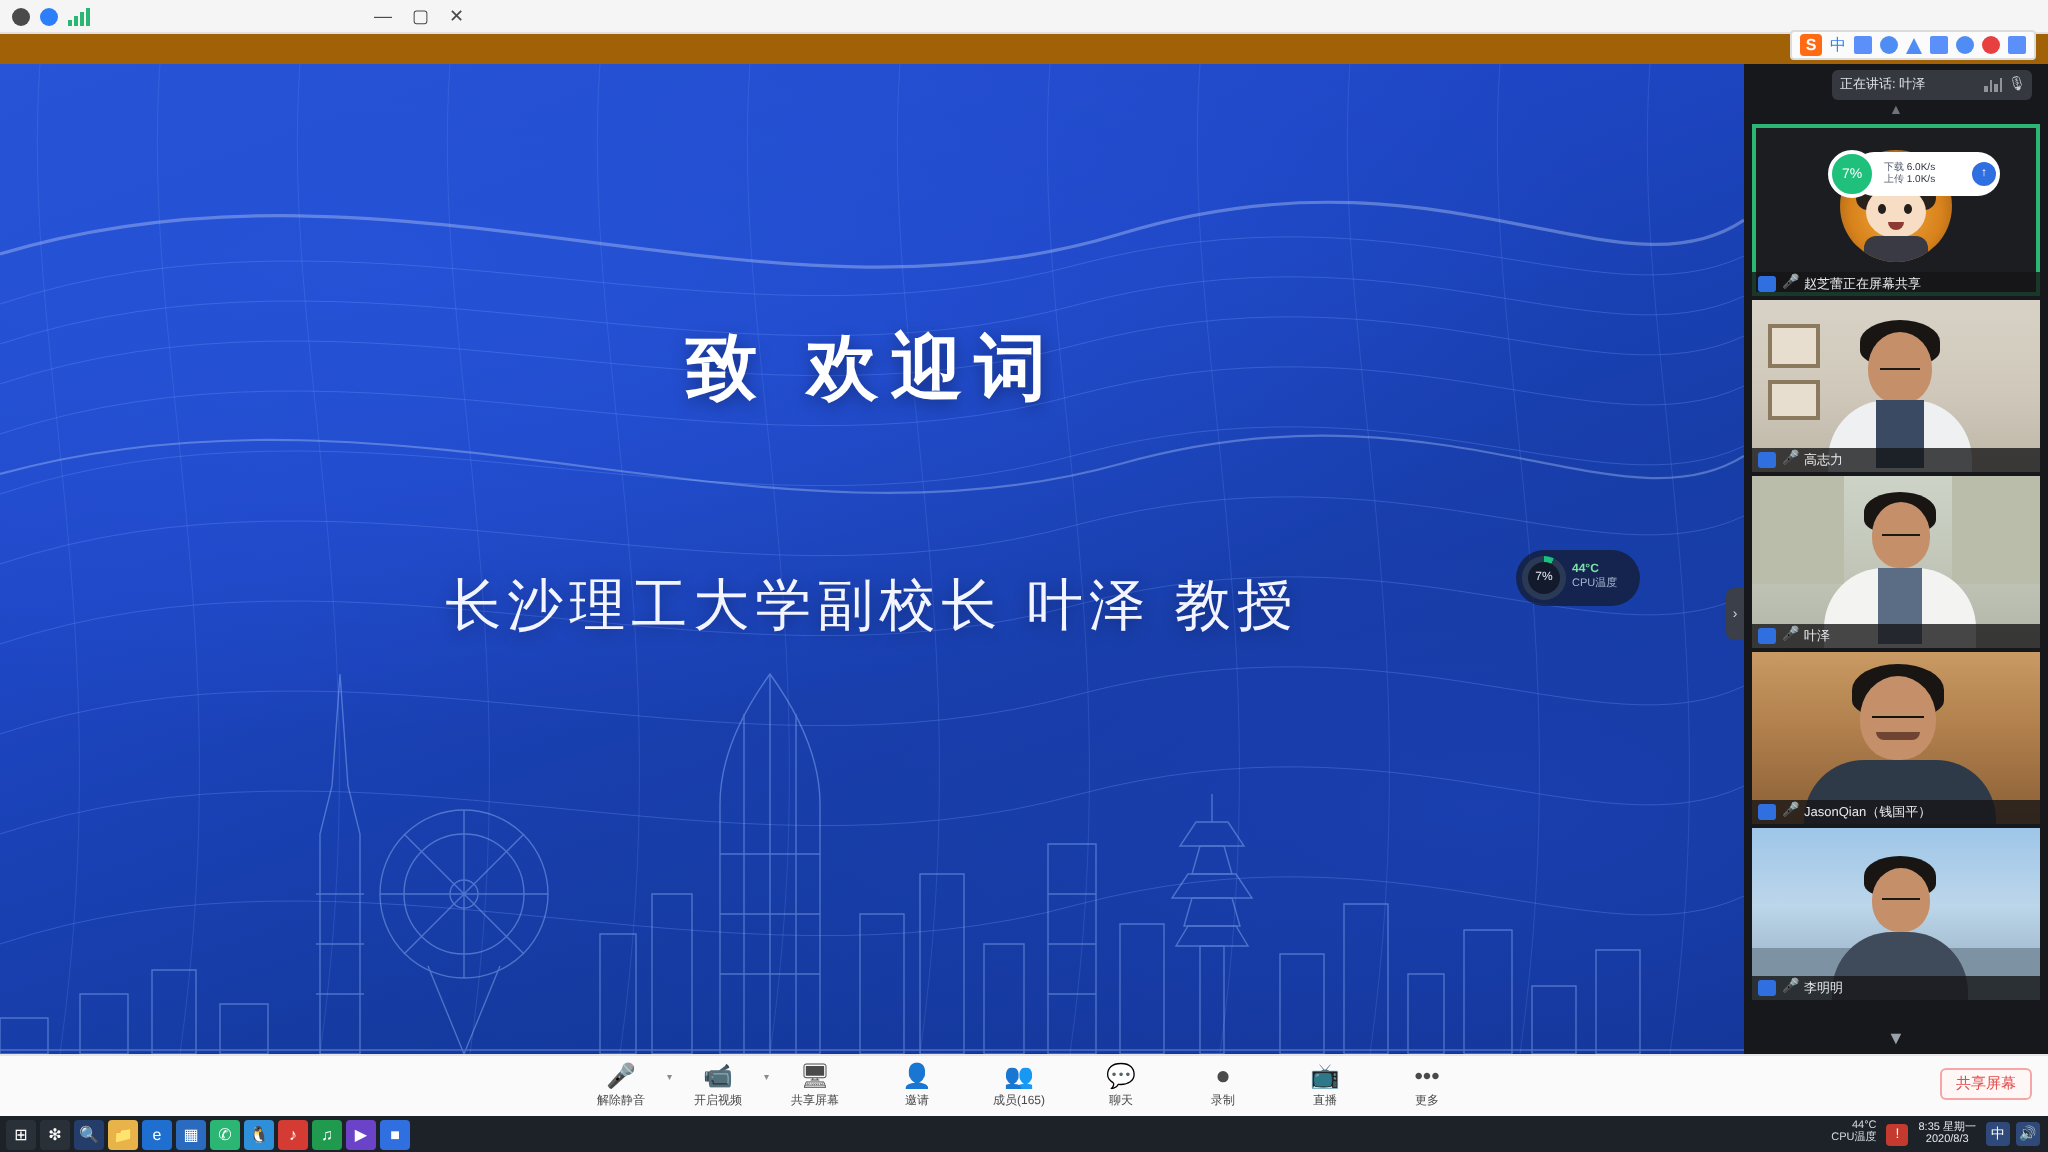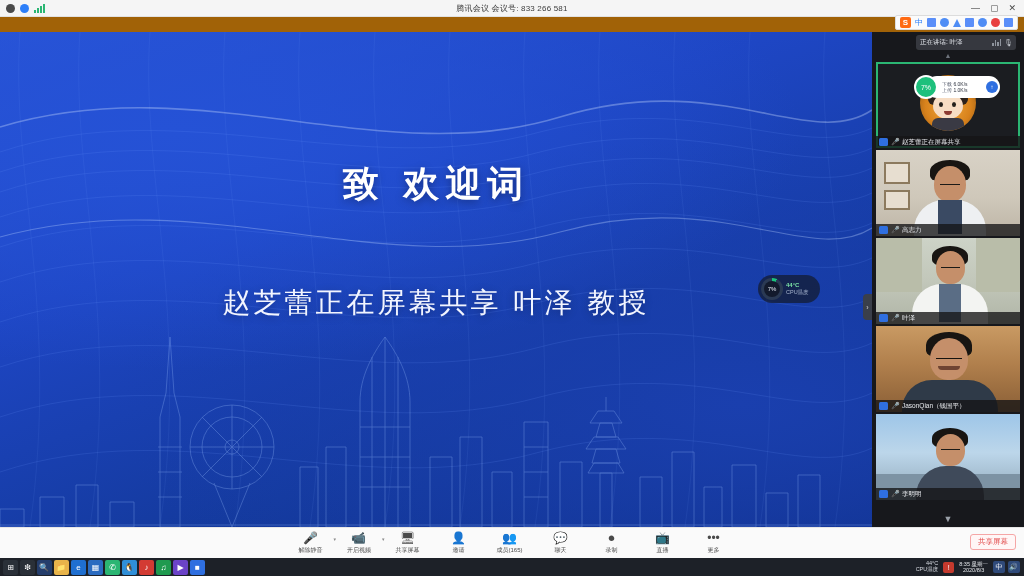--- a/index.html
+++ b/index.html
@@ -219,21 +219,20 @@
   <div class="tb-left">
     <span class="tb-dot grey"></span>
     <span class="tb-dot blue"></span>
     <span class="sigbars">
       <i></i>
         <i></i>
         <i></i>
         <i></i>
     </span>
   </div>
-  <div class="tb-center">腾讯会议  会议号: 833 266 581</div>
   <div class="tb-right">
     <span class="winbtn">—</span>
     <span class="winbtn">▢</span>
     <span class="winbtn">✕</span>
   </div>
 </div>
 
 <div class="imebar">
   <span class="ime-logo">S</span>
   <span class="ime-item">中</span>
@@ -326,21 +325,21 @@
         <path d="M40,230 L40,200 L64,200 L64,230 Z"></path>
         <path d="M76,230 L76,188 L98,188 L98,230 Z"></path>
         <path d="M110,230 L110,205 L134,205 L134,230 Z"></path>
         <path d="M0,230 L0,212 L24,212 L24,230 Z"></path>
 
         <path d="M0,228 L872,228"></path>
       </g>
     </svg>
 
     <div class="slide-title">致  欢迎词</div>
-    <div class="slide-sub">赵芝蕾正在屏幕共享   叶泽  教授</div>
+    <div class="slide-sub">长沙理工大学副校长   叶泽  教授</div>
 
     <div class="cpu-widget">
       <div class="cpu-ring">
         <i>7%</i>
       </div>
       <div class="cpu-txt">
         <span class="cpu-temp">44°C</span>
         <span class="cpu-lbl">CPU温度</span>
       </div>
     </div>

